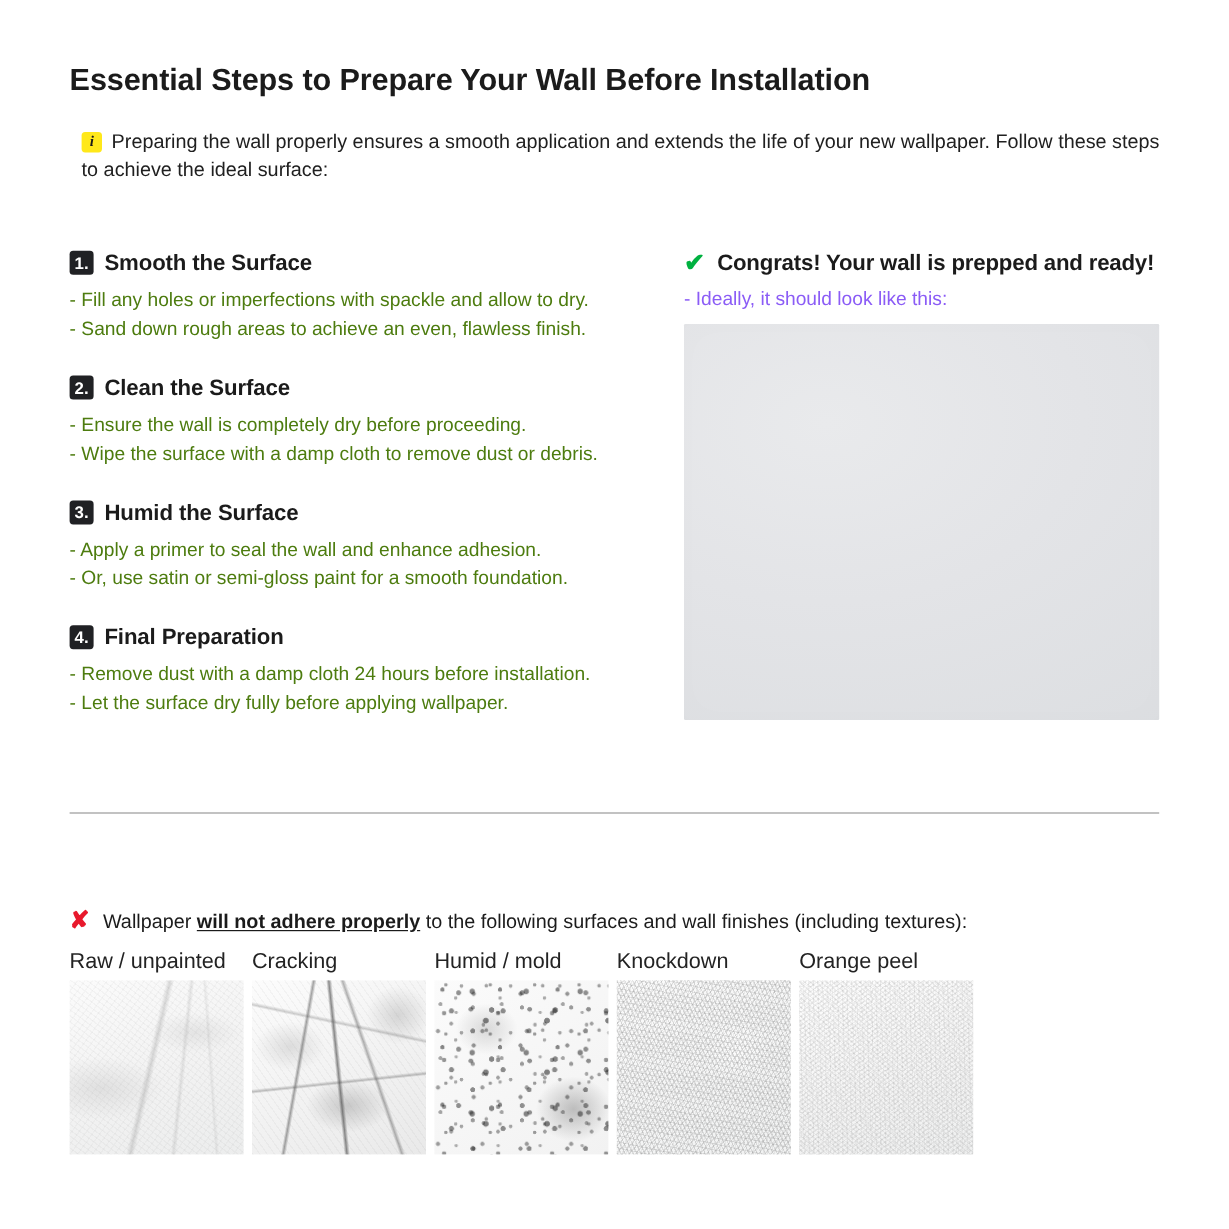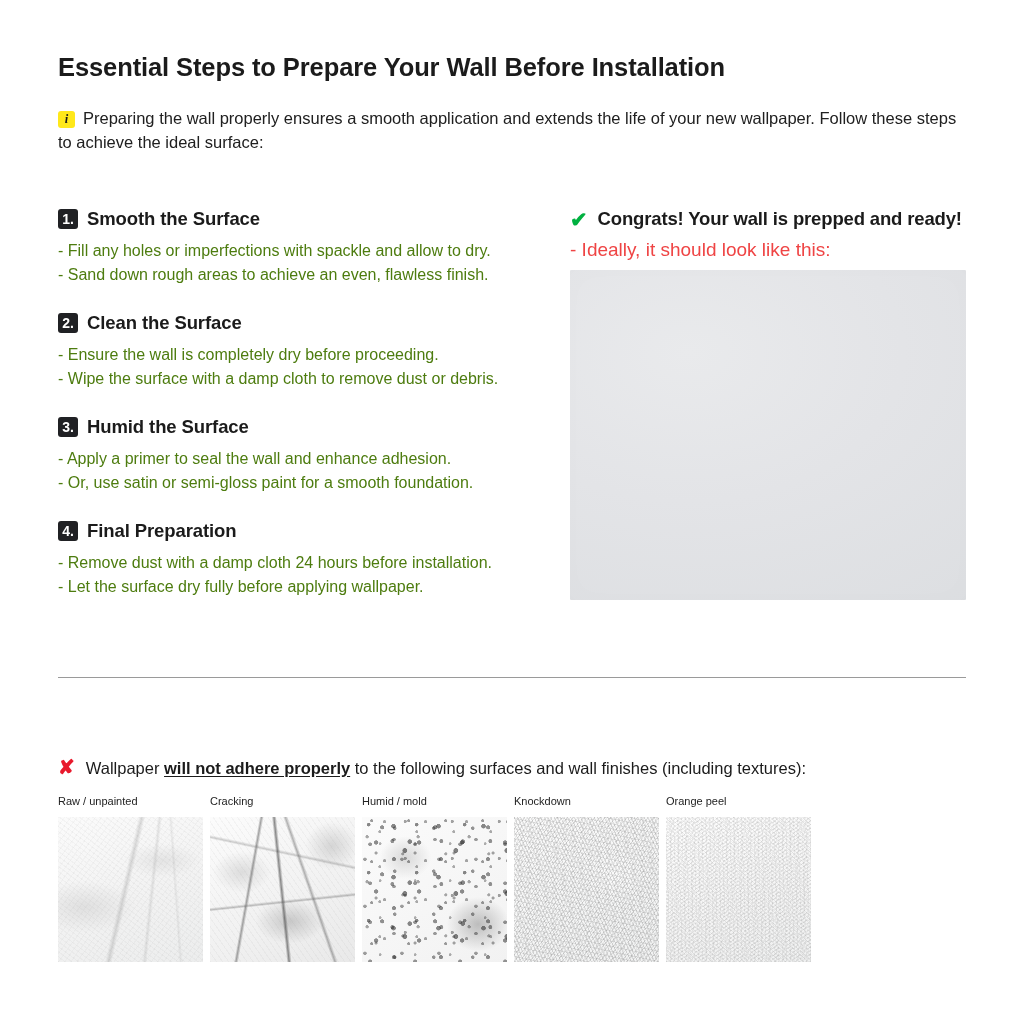--- a/index.html
+++ b/index.html
@@ -31,21 +31,21 @@
     font-size: 25.5px;
     font-weight: bold;
     letter-spacing: -0.1px;
     color: #1b1b1b;
     white-space: nowrap;
   }
 
   
   .intro {
     position: absolute;
-    left: 58px;
+    left: 68px;
     top: 106px;
     width: 910px;
     font-size: 16.5px;
     line-height: 24px;
     color: #202020;
   }
   .info-badge {
     display: inline-block;
     width: 17px;
     height: 17px;
@@ -124,23 +124,23 @@
     flex: 0 0 auto;
   }
   .good-title {
     font-size: 18.5px;
     font-weight: bold;
     color: #1b1b1b;
     letter-spacing: -0.15px;
     white-space: nowrap;
   }
   .good-sub {
-    font-size: 19px;
+    font-size: 16px;
     line-height: 23.5px;
-    color: #ef4444;
+    color: #8b5cf6;
     margin-bottom: 8px;
   }
   .good-sample {
     width: 396px;
     height: 330px;
     border-radius: 1px;
     background:
       radial-gradient(ellipse 120% 100% at 30% 25%, #e9eaec 0%, #e3e4e7 45%, #dcdee1 100%);
     box-shadow: inset 0 0 30px rgba(0,0,0,0.012);
   }
@@ -188,21 +188,21 @@
 
   .thumb-row {
     display: flex;
     gap: 7px;
   }
   .thumb-cell {
     width: 145px;
     flex: 0 0 145px;
   }
   .thumb-label {
-    font-size: 11px;
+    font-size: 18px;
     color: #232323;
     line-height: 18px;
     margin-bottom: 7px;
     white-space: nowrap;
   }
   .thumb-img {
     width: 145px;
     height: 145px;
     background: #f3f3f3;
     position: relative;

